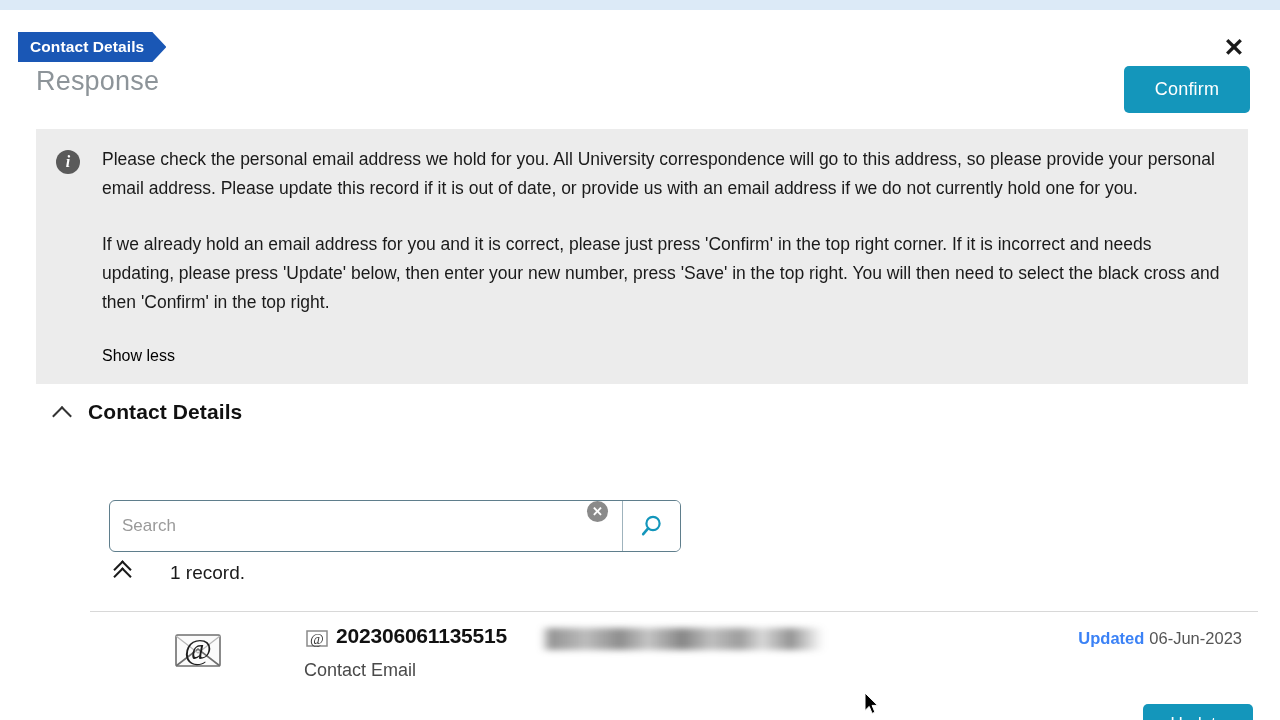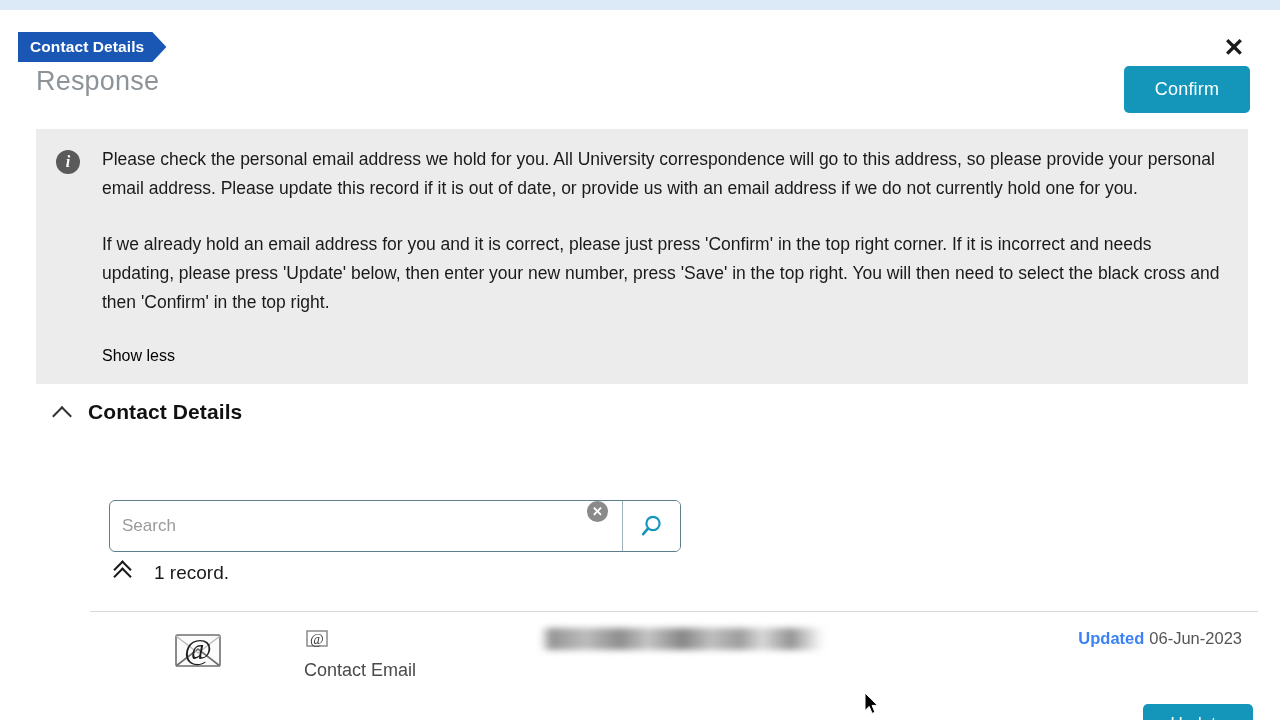--- a/index.html
+++ b/index.html
@@ -205,21 +205,21 @@
     background: #ffffff;
     cursor: pointer;
   }
 
   
   .record-count-row {
     position: absolute;
     left: 112px; top: 561px;
     display: flex;
     align-items: center;
-    gap: 20px;
+    gap: 36px;
     cursor: pointer;
   }
   .dbl-chev {
     width: 22px; height: 24px;
     position: relative;
   }
   .dbl-chev::before, .dbl-chev::after {
     content: "";
     position: absolute;
     left: 4px;
@@ -388,20 +388,21 @@
       </svg>
     </span>
 
     <span class="rec-at-badge">
       <svg width="24" height="22" viewBox="0 0 24 22" aria-hidden="true">
         <rect x="2" y="3" width="20" height="15" fill="none" stroke="#8b8b8b" stroke-width="1.5"></rect>
         <text x="12" y="15.5" font-family="'Liberation Serif', serif" font-size="15" text-anchor="middle" fill="#3a3a3a">@</text>
       </svg>
     </span>
 
+    <span class="rec-number">202306061135515</span>
     <span class="rec-blur"></span>
 
     <span class="rec-subtitle">Contact Email</span>
 
     <span class="rec-updated">
       <span class="lbl">Updated</span><span class="val">06-Jun-2023</span>
     </span>
   </div>
 
   <button class="update-btn-cut">Update</button>

